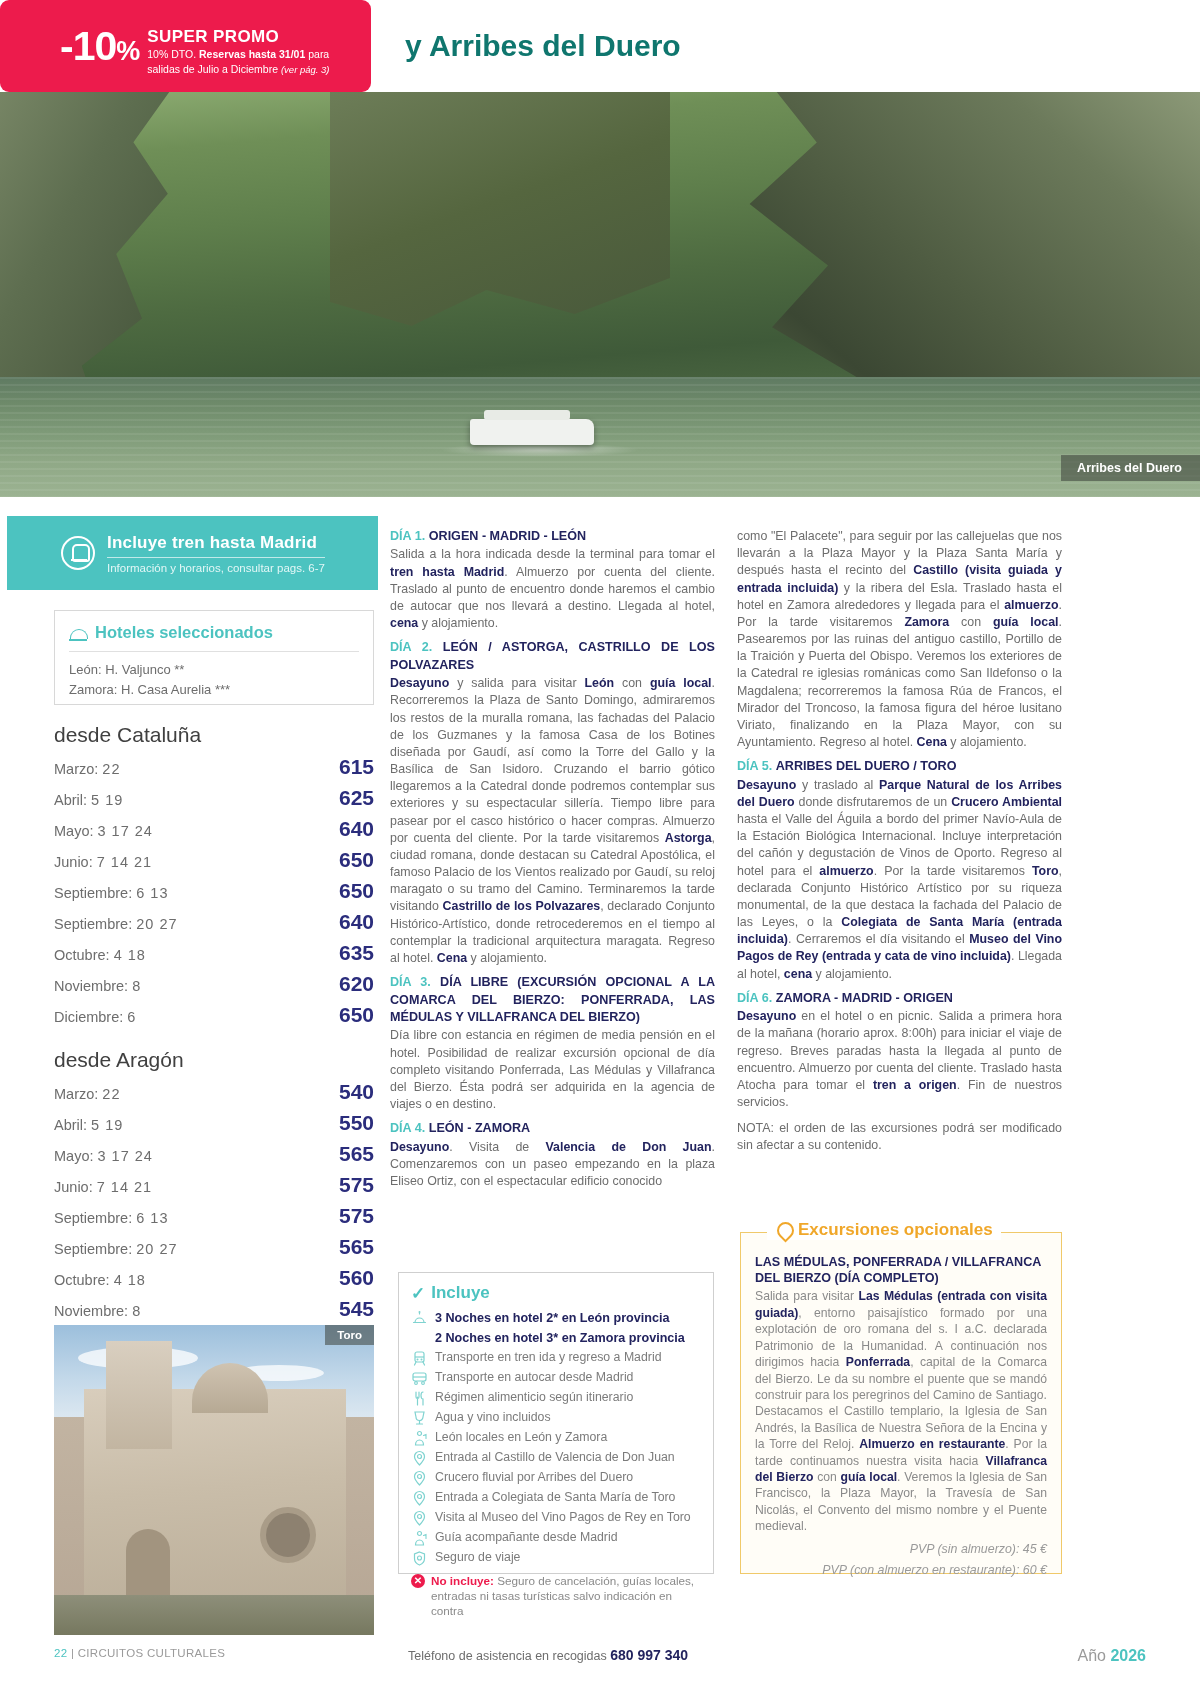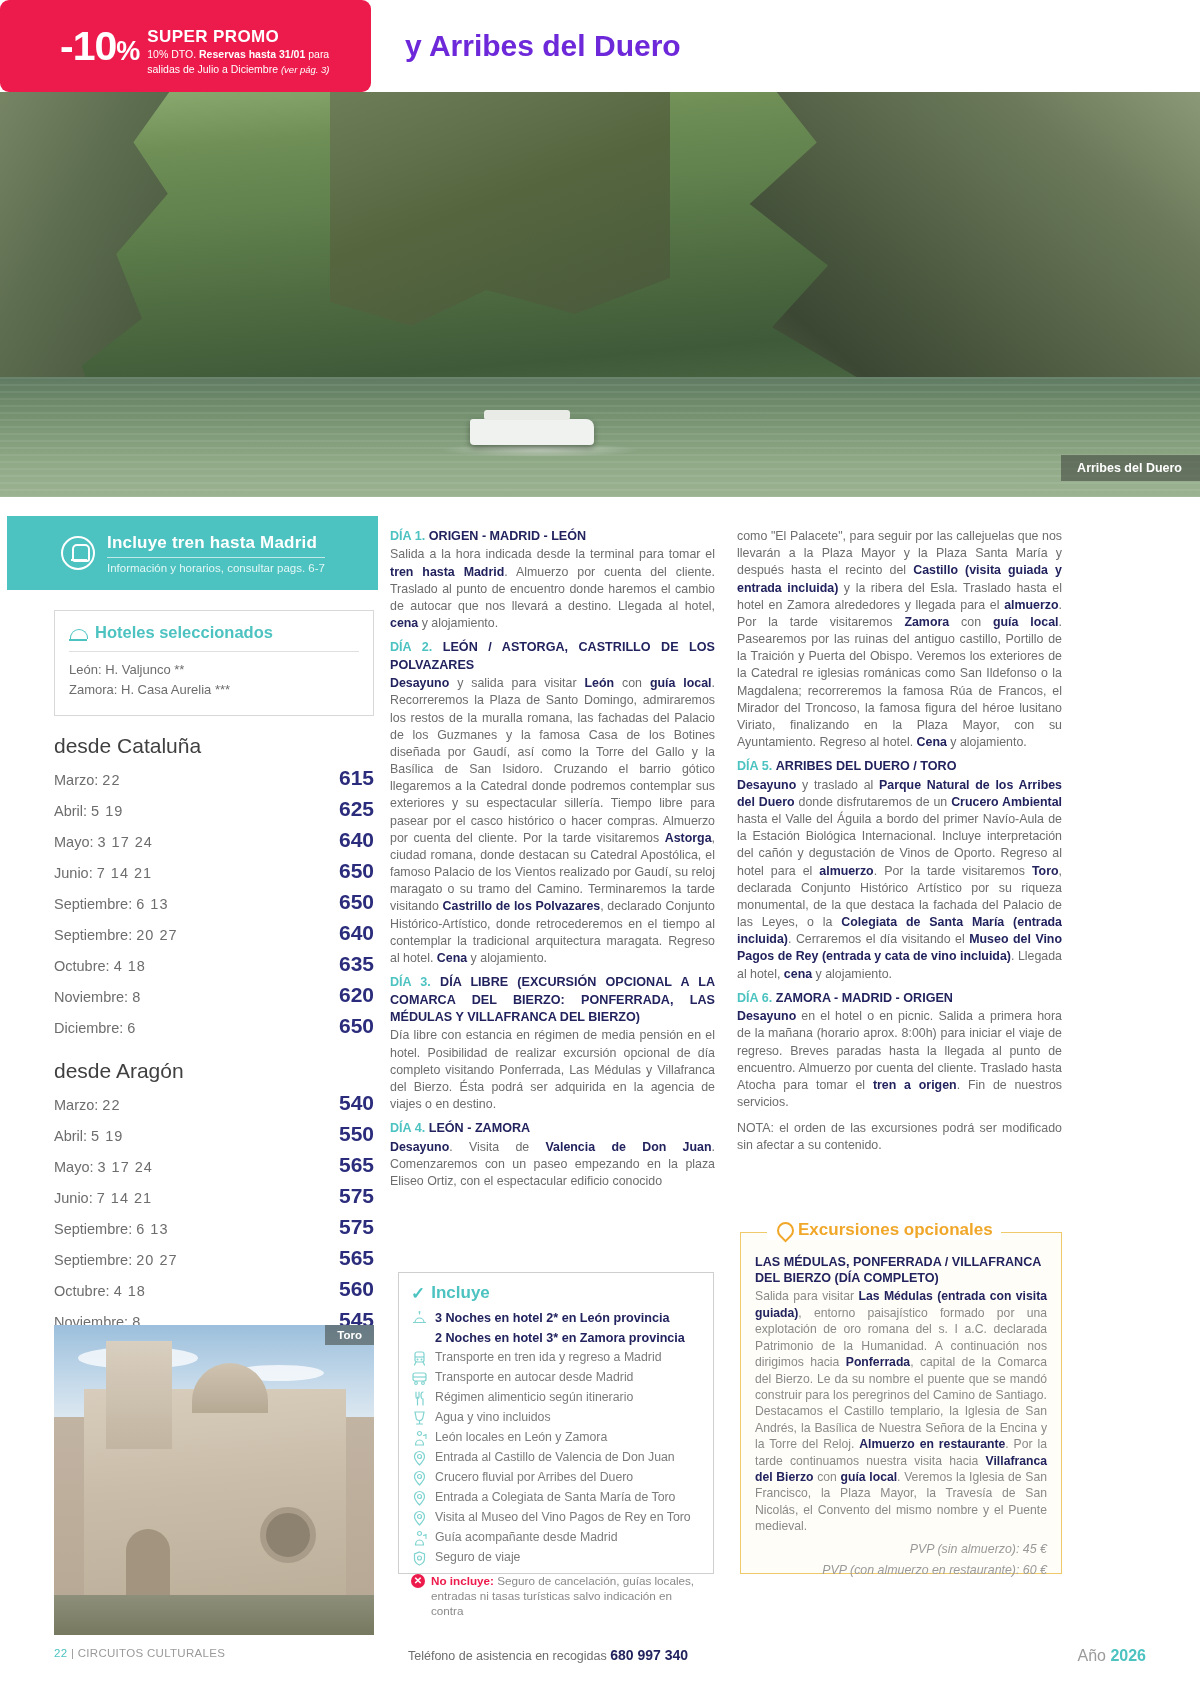--- a/index.html
+++ b/index.html
@@ -24,21 +24,21 @@
   .promo-txt { margin-left:8px; margin-top:12px; }
   .promo-title { font-size:17px; font-weight:bold; letter-spacing:.4px; line-height:1.1; }
   .promo-sub { font-size:10.5px; line-height:1.25; margin-top:2px; }
   .promo-sub b { font-weight:bold; }
   .promo-sub i { font-style:italic; font-size:9.5px; }
   .title-wrap {
     position:absolute; left:371px; top:0; width:829px; height:92px;
     display:flex; align-items:center; padding-left:24px;
   }
   .title-main { font-size:40px; font-weight:bold; color:#2b2d7c; letter-spacing:-.5px; }
-  .title-sub  { font-size:30px; font-weight:bold; color:#6d28d9; margin-left:10px; }
+  .title-sub  { font-size:30px; font-weight:bold; color:#0f766e; margin-left:10px; }
 
   
   .hero { position:absolute; left:0; top:92px; width:1200px; height:405px; overflow:hidden;padding-left:32px; }
   .hero-sky {
     position:absolute; inset:0;
     background:linear-gradient(175deg,#8fae74 0%,#6f8f57 14%,#5f7f4c 30%,#4e6b41 46%,#3f5a39 62%,#506b45 78%,#5c7a4e 100%);
   }
   .cliff-left {
     position:absolute; left:-30px; top:-10px; width:430px; height:430px;
     background:linear-gradient(120deg,#7d8b6a 0%,#5e6e50 25%,#49583e 50%,#6b7a58 72%,#8a9470 100%);
@@ -95,21 +95,21 @@
   .train-icon:after{
     content:""; position:absolute; left:8px; top:21px; width:16px; height:2px; background:#fff;
   }
   .train-txt{ margin-left:12px; }
   .train-title{ font-size:17px; font-weight:bold; letter-spacing:.2px; }
   .train-rule{ height:1px; background:rgba(255,255,255,.65); margin:4px 0 4px 0; width:218px; }
   .train-sub{ font-size:11.5px; color:#e2f7f6; }
 
   
   .left-col { position:absolute; left:54px; top:610px; width:320px; }
-  .hotels-box { border:1px solid #d8d8d8; padding:12px 14px 16px 14px; }
+  .hotels-box { border:1px solid #d8d8d8; padding:12px 14px 5px 14px; }
   .hotels-head { display:flex; align-items:center; gap:8px; padding-bottom:9px; }
   .bell-icon { width:18px; height:18px; position:relative; flex:0 0 18px; }
   .bell-icon:before{
     content:""; position:absolute; left:1px; bottom:3px; width:16px; height:9px;
     border:1.6px solid #4cc3c0; border-bottom:none; border-radius:9px 9px 0 0;
   }
   .bell-icon:after{
     content:""; position:absolute; left:0; bottom:1px; width:18px; height:1.8px; background:#4cc3c0;
   }
   .hotels-title { font-size:16.5px; font-weight:bold; color:#4cc3c0; }

